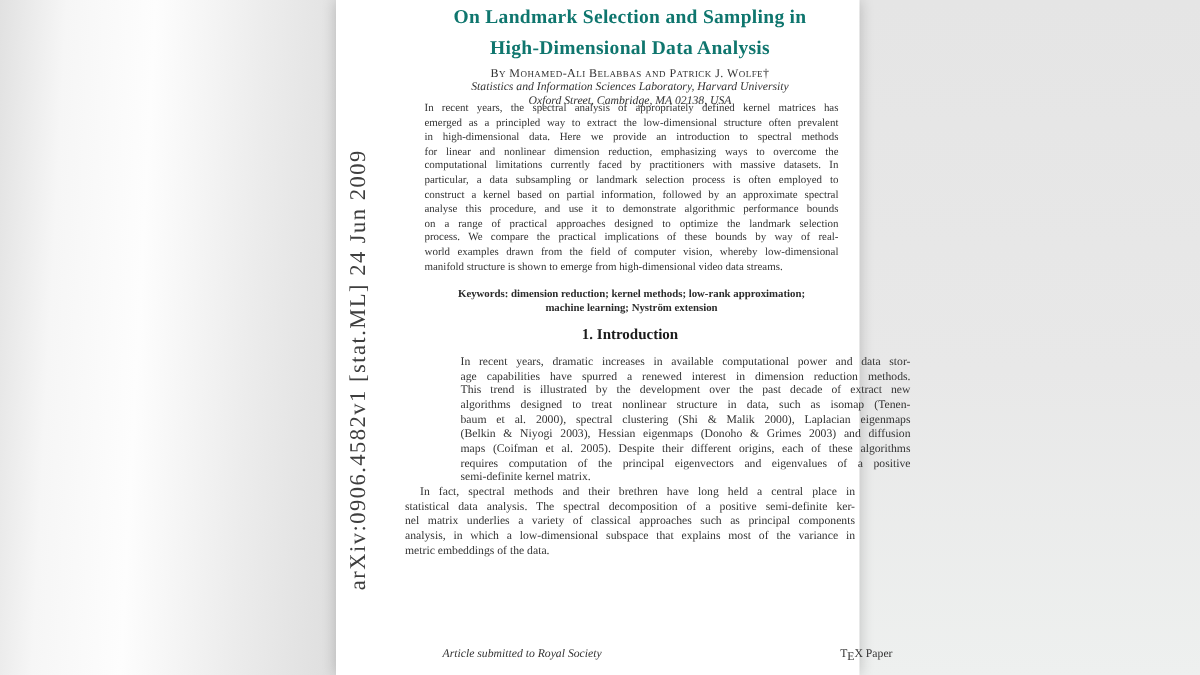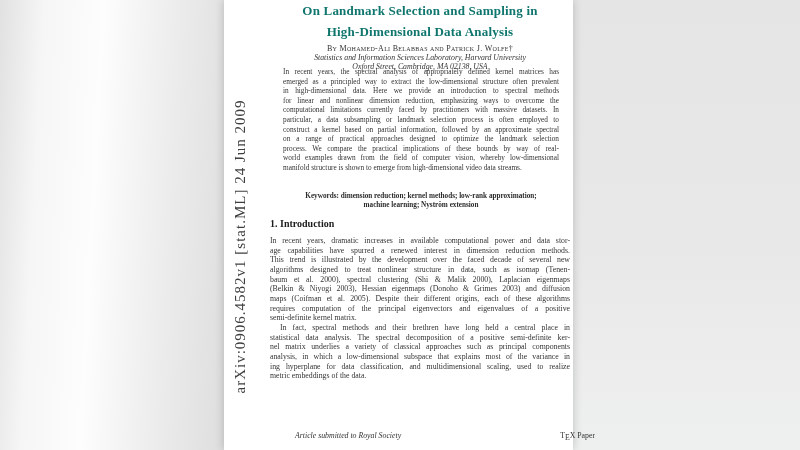--- a/index.html
+++ b/index.html
@@ -40,25 +40,25 @@
   }
   .abstract {
     position:absolute; left:59px; top:67px; width:276px;
     font-size:7.3px; line-height:9.6px; color:#333;
   }
   .keywords {
     position:absolute; left:59px; top:192px; width:276px;
     font-weight:bold; font-size:7.2px; line-height:9.4px; color:#2b2b2b;
   }
   .heading {
-    position:absolute; left:46px; top:218px; width:300px; text-align:left;
+    position:absolute; left:46px; top:218px; width:300px; text-align:center;
     font-weight:bold; font-size:10px; color:#1c1c1c;
   }
   .para { position:absolute; left:46px; width:300px; font-size:7.8px; line-height:9.65px; color:#333; }
-  .para1 { top:236px; }
+  .para1 { top:236px;margin-left:37px; }
   .para2 { top:323px; }
   .footnote {
     position:absolute; left:46px; top:392px; width:300px;
     font-size:7px; line-height:9.3px; color:#3a3a3a;
   }
   .footer {
     position:absolute; left:46px; top:431px; width:300px;
     display:flex; justify-content:space-between; align-items:baseline;
     font-size:7.8px; color:#333;margin-left:25px;
   }
@@ -97,51 +97,51 @@
     </div>
 
     <div class="abstract">
         <div class="tline">In recent years, the spectral analysis of appropriately defined kernel matrices has</div>
         <div class="tline">emerged as a principled way to extract the low-dimensional structure often prevalent</div>
         <div class="tline">in high-dimensional data. Here we provide an introduction to spectral methods</div>
         <div class="tline">for linear and nonlinear dimension reduction, emphasizing ways to overcome the</div>
         <div class="tline">computational limitations currently faced by practitioners with massive datasets. In</div>
         <div class="tline">particular, a data subsampling or landmark selection process is often employed to</div>
         <div class="tline">construct a kernel based on partial information, followed by an approximate spectral</div>
+        <div class="tline">analyse this procedure, and use it to demonstrate algorithmic performance bounds</div>
         <div class="tline">on a range of practical approaches designed to optimize the landmark selection</div>
         <div class="tline">process. We compare the practical implications of these bounds by way of real-</div>
         <div class="tline">world examples drawn from the field of computer vision, whereby low-dimensional</div>
         <div class="tline last">manifold structure is shown to emerge from high-dimensional video data streams.</div>
       </div>
 
     <div class="keywords centered">
         <div class="tline">Keywords: dimension reduction; kernel methods; low-rank approximation;</div>
         <div class="tline last">machine learning; Nyström extension</div>
       </div>
 
     <div class="heading">1. Introduction</div>
 
     <div class="para para1">
         <div class="tline">In recent years, dramatic increases in available computational power and data stor-</div>
         <div class="tline">age capabilities have spurred a renewed interest in dimension reduction methods.</div>
-        <div class="tline">This trend is illustrated by the development over the faced decade of several new</div>
+        <div class="tline">This trend is illustrated by the development over the past decade of extract new</div>
         <div class="tline">algorithms designed to treat nonlinear structure in data, such as isomap (Tenen-</div>
         <div class="tline">baum et al. 2000), spectral clustering (Shi &amp; Malik 2000), Laplacian eigenmaps</div>
         <div class="tline">(Belkin &amp; Niyogi 2003), Hessian eigenmaps (Donoho &amp; Grimes 2003) and diffusion</div>
         <div class="tline">maps (Coifman et al. 2005). Despite their different origins, each of these algorithms</div>
         <div class="tline">requires computation of the principal eigenvectors and eigenvalues of a positive</div>
         <div class="tline last">semi-definite kernel matrix.</div>
       </div>
 
     <div class="para para2 indent-first">
         <div class="tline">In fact, spectral methods and their brethren have long held a central place in</div>
         <div class="tline">statistical data analysis. The spectral decomposition of a positive semi-definite ker-</div>
         <div class="tline">nel matrix underlies a variety of classical approaches such as principal components</div>
         <div class="tline">analysis, in which a low-dimensional subspace that explains most of the variance in</div>
-        <div class="tline">ing hyperplane for data classification, and multidimensional scaling, used to realize</div>
         <div class="tline last">metric embeddings of the data.</div>
       </div>
 
 
     <div class="footer">
       <span class="footer-left">Article submitted to Royal Society</span>
       <span class="footer-right"><span>T</span><span class="tex-e">E</span><span>X Paper</span></span>
     </div>
   </div>
 </div>

